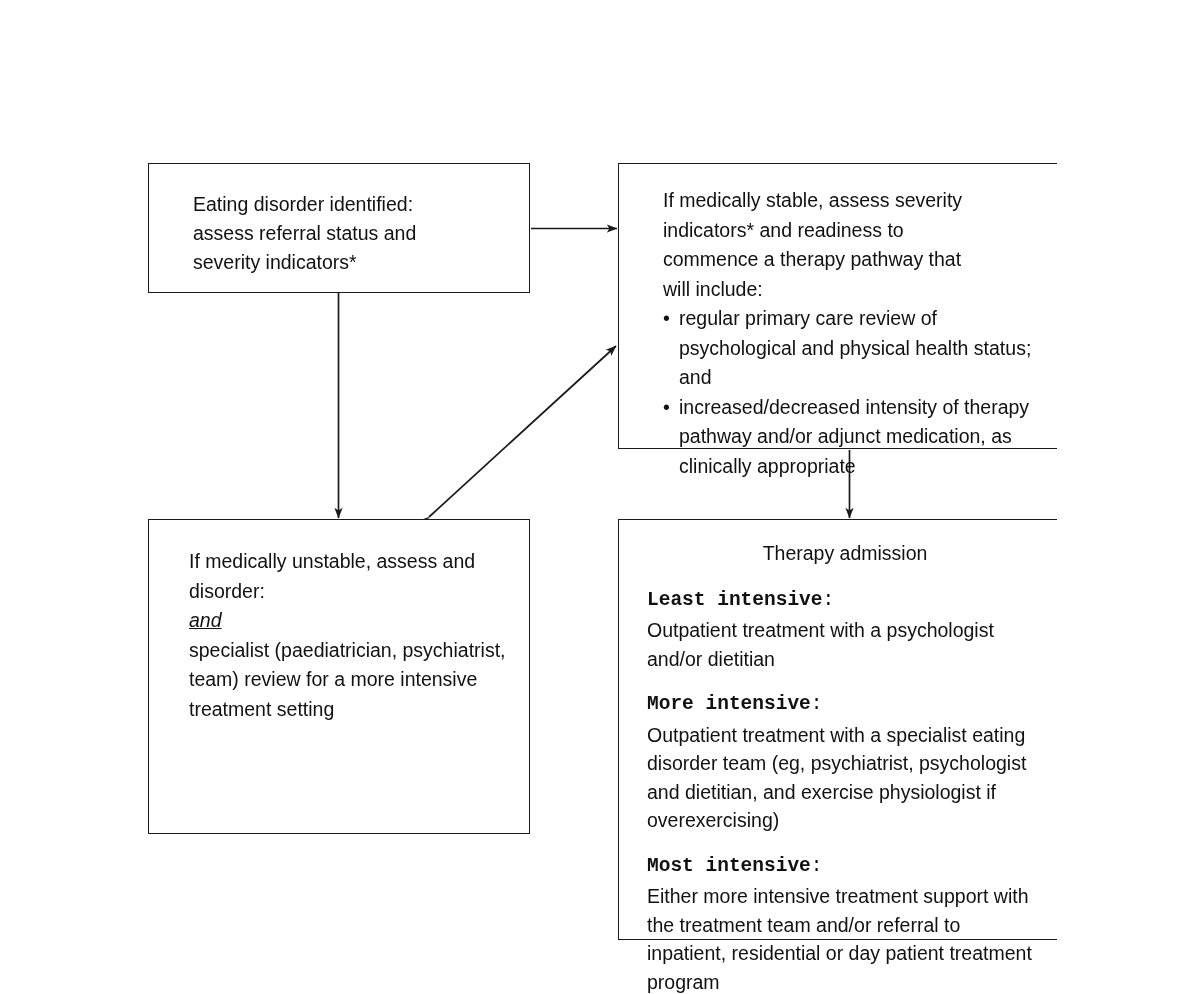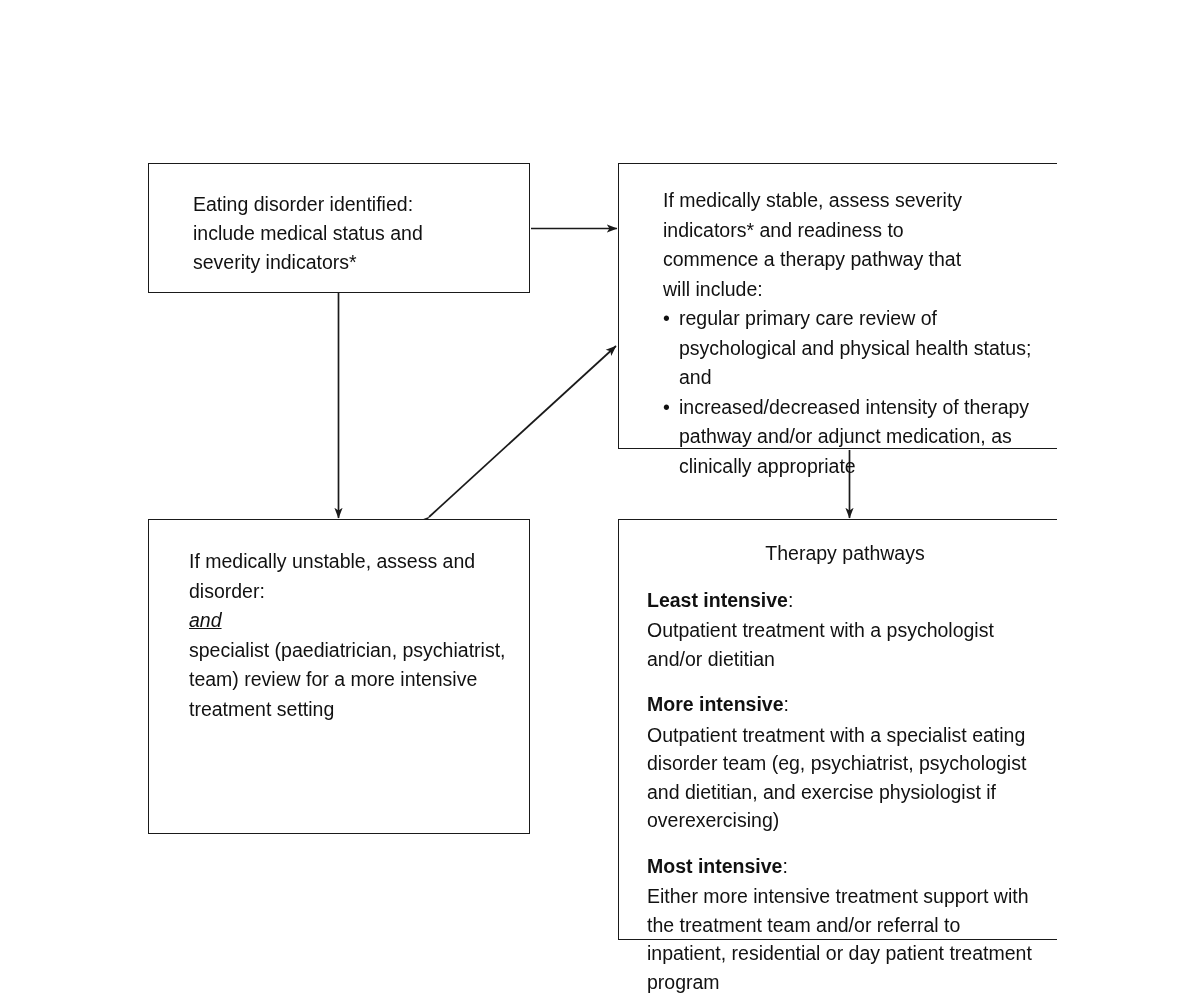--- a/index.html
+++ b/index.html
@@ -77,20 +77,21 @@
   #box4 .pw-title {
     text-align: center;
     margin: 0 0 18px 0;
     font-size: 19.5px;
   }
   .pw-group { margin-bottom: 17px; }
   .pw-group:last-child { margin-bottom: 0; }
   .pw-head {
     font-weight: bold;
     margin: 0 0 2px 0;
+    font-family: Liberation Mono, monospace;
   }
   .pw-head .colon { font-weight: normal; }
   .pw-text { margin: 0; }
 
   
   svg#connectors {
     position: absolute;
     left: 0; top: 0;
     width: 1200px;
     height: 994px;
@@ -117,21 +118,21 @@
     <line x1="338.5" y1="293" x2="338.5" y2="518" stroke="#1a1a1a" stroke-width="1.7" marker-end="url(#ah)"></line>
 
     <line x1="429" y1="517" x2="616" y2="346" stroke="#1a1a1a" stroke-width="1.7" marker-end="url(#ah)" marker-start="url(#ah2)"></line>
 
     <line x1="849.5" y1="450" x2="849.5" y2="518" stroke="#1a1a1a" stroke-width="1.7" marker-end="url(#ah)"></line>
   </svg>
 
   <div class="box" id="box1">
     <div class="body">
       <div>Eating disorder identified:</div>
-      <div>include medical status and</div>
+      <div>assess referral status and</div>
       <div>severity indicators*</div>
     </div>
   </div>
 
   <div class="box" id="box2">
     <div class="body">
       <div>If medically stable, assess severity</div>
       <div>indicators* and readiness to</div>
       <div>commence a therapy pathway that</div>
       <div>will include:</div>
@@ -145,21 +146,21 @@
   <div class="box" id="box3">
     <div class="body">
       <p class="para">If medically unstable, assess and disorder:</p>
       <p class="para ital">and</p>
       <p class="para">specialist (paediatrician, psychiatrist, team) review for a more intensive treatment setting</p>
     </div>
   </div>
 
   <div class="box" id="box4">
     <div class="body">
-      <p class="pw-title">Therapy pathways</p>
+      <p class="pw-title">Therapy admission</p>
 
       <div class="pw-group">
         <p class="pw-head"><span>Least intensive</span><span class="colon">:</span></p>
         <p class="pw-text">Outpatient treatment with a psychologist and/or dietitian</p>
       </div>
 
       <div class="pw-group">
         <p class="pw-head"><span>More intensive</span><span class="colon">:</span></p>
         <p class="pw-text">Outpatient treatment with a specialist eating disorder team (eg, psychiatrist, psychologist and dietitian, and exercise physiologist if overexercising)</p>
       </div>

